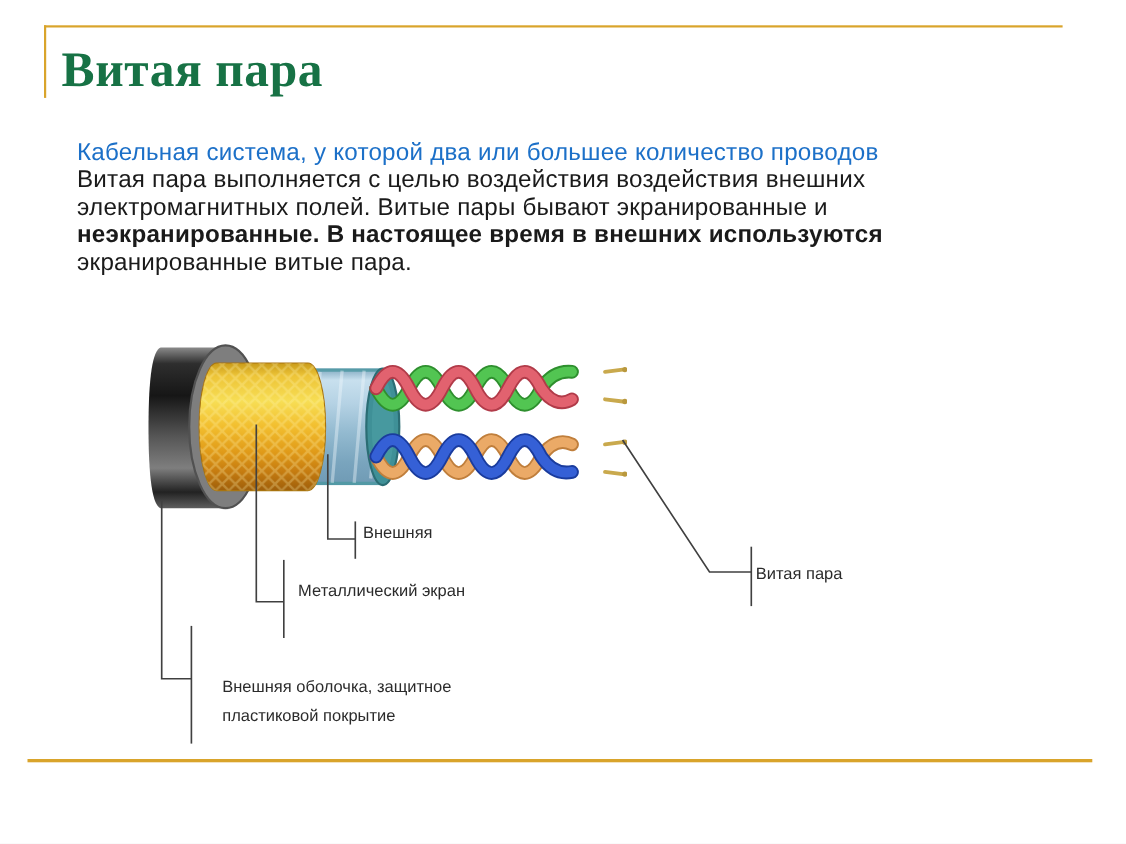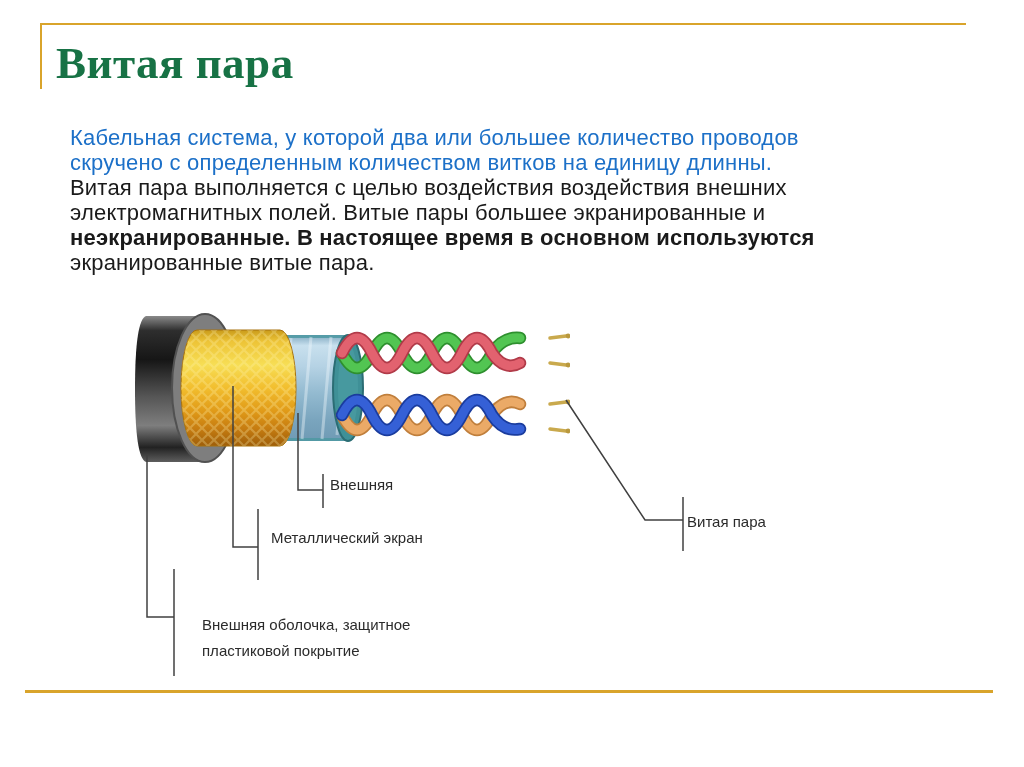--- a/index.html
+++ b/index.html
@@ -34,24 +34,23 @@
 
 <div>
 
   <div class="accent-top-h"></div>
   <div class="accent-top-v"></div>
 
   <h1 class="slide-title">Витая пара</h1>
 
   <div class="para">
     <div class="ln blue">Кабельная система, у которой два или большее количество проводов</div>
-    <div class="ln blue">скручено с определенным количеством витков на единицу длинны.</div>
     <div class="ln dark">Витая пара выполняется с целью воздействия воздействия внешних</div>
-    <div class="ln dark">электромагнитных полей. Витые пары большее экранированные и</div>
-    <div class="ln dark bold">неэкранированные. В настоящее время в основном используются</div>
+    <div class="ln dark">электромагнитных полей. Витые пары бывают экранированные и</div>
+    <div class="ln dark bold">неэкранированные. В настоящее время в внешних используются</div>
     <div class="ln dark">экранированные витые пара.</div>
   </div>
 
   <svg class="cable" viewBox="0 0 440 160">
     <defs>
       <linearGradient id="gJacket" x1="0" y1="0" x2="0" y2="1">
         <stop offset="0" stop-color="#8A8A8A"></stop>
           <stop offset="0.1" stop-color="#2E2E2E"></stop>
         <stop offset="0.3" stop-color="#161616"></stop>
           <stop offset="0.55" stop-color="#555555"></stop>

